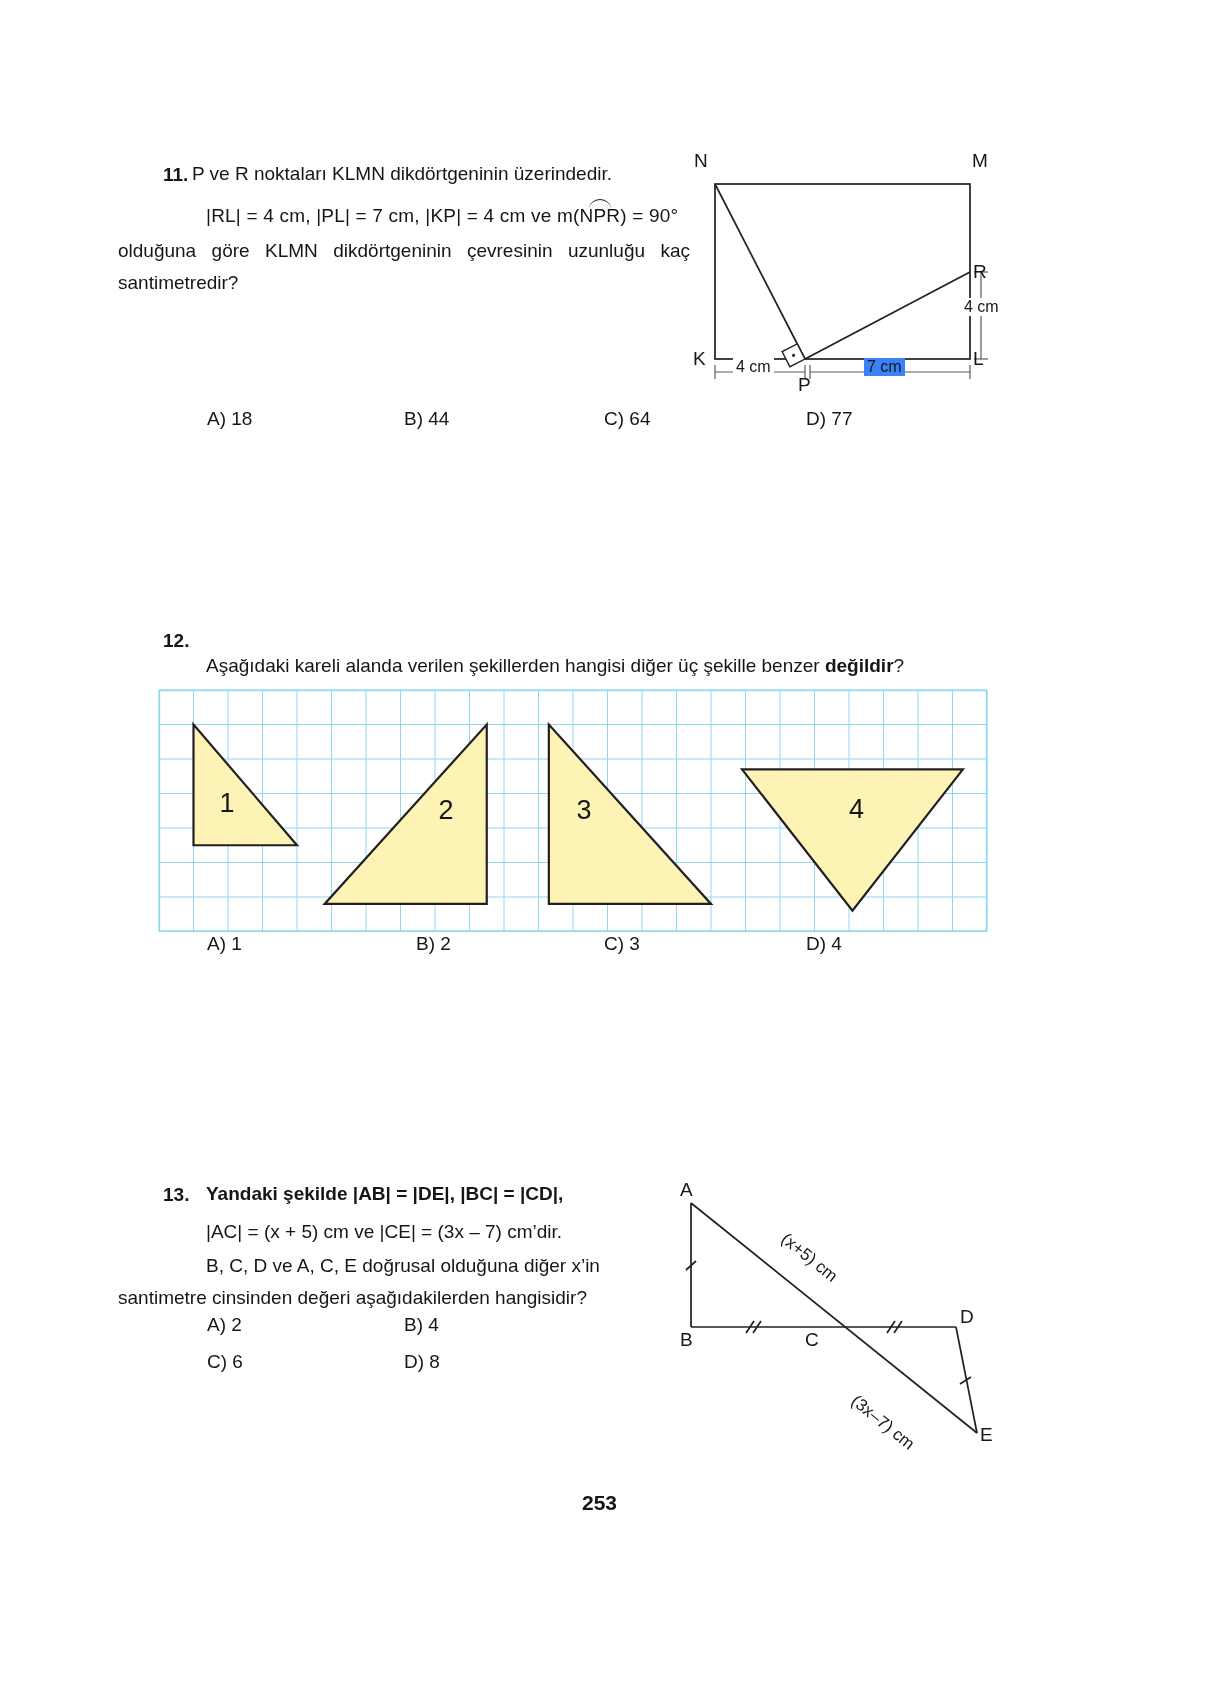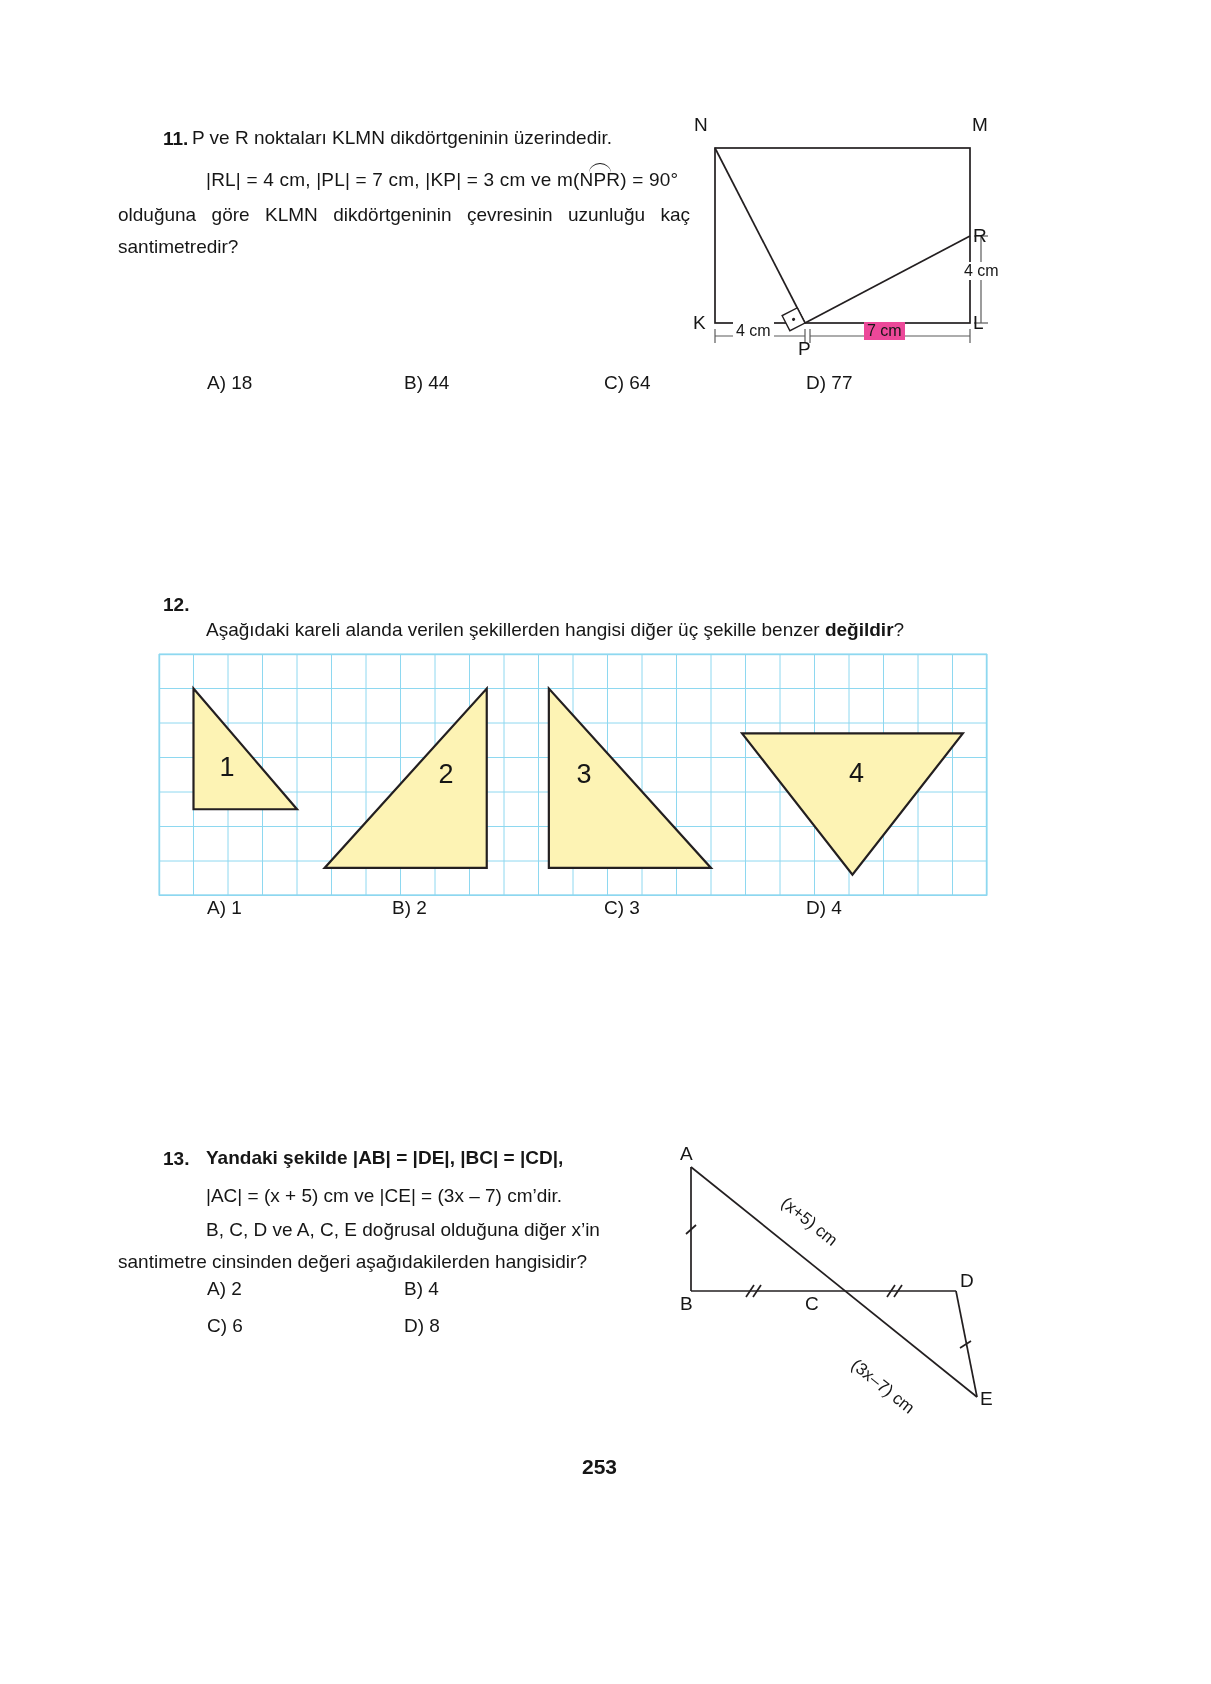--- a/index.html
+++ b/index.html
@@ -11,20 +11,21 @@
     width: 1211px;
     height: 1684px;
     position: relative;
     font-family: "Liberation Sans", sans-serif;
     color: #161616;
     overflow: hidden;
   }
   .page {
     position: absolute;
     inset: 0;
+    margin-top: 36px;
   }
 
   
   .qnum {
     font-weight: bold;
     font-size: 19px;
   }
   .qtext {
     font-size: 19px;
     line-height: 1.0;
@@ -100,21 +101,21 @@
     <div id="q11-num" class="qnum">11.</div>
 
     <div id="q11-l1" class="qtext">P ve R noktaları KLMN dikdörtgeninin üzerindedir.</div>
 
     <div id="q11-l2" class="qtext math-abs">
       <span>|<span>RL</span>|</span>
       <span>= 4 cm,</span>
       <span>|<span>PL</span>|</span>
       <span>= 7 cm,</span>
       <span>|<span>KP</span>|</span>
-      <span>= 3 cm ve</span>
+      <span>= 4 cm ve</span>
       <span><span>m</span><span>(</span><span class="angle-wrap"><span class="angle-arc"></span><span>NPR</span></span><span>)</span></span>
       <span>= 90°</span>
     </div>
 
     <div id="q11-l3" class="qtext">olduğuna göre KLMN dikdörtgeninin çevresinin uzunluğu kaç</div>
     <div id="q11-l4" class="qtext">santimetredir?</div>
 
     <div class="fig" style="left:690px; top:126px;">
       <svg width="320" height="230" viewBox="0 0 320 230">
 
@@ -143,21 +144,21 @@
       </svg>
 
       <span class="abs" style="left:4px; top:-12px; font-size:19px;">N</span>
       <span class="abs" style="left:282px; top:-12px; font-size:19px;">M</span>
       <span class="abs" style="left:3px; top:186px; font-size:19px;">K</span>
       <span class="abs" style="left:283px; top:186px; font-size:19px;">L</span>
       <span class="abs" style="left:283px; top:99px; font-size:19px;">R</span>
       <span class="abs" style="left:108px; top:212px; font-size:19px;">P</span>
 
       <span class="abs" style="left:43px; top:196px; font-size:16px; background:#fff; padding:0 3px;">4 cm</span>
-      <span class="abs" style="left:174px; top:196px; font-size:16px; background:#ec4899; padding:0 3px;">7 cm</span>
+      <span class="abs" style="left:174px; top:196px; font-size:16px; background:#3b82f6; padding:0 3px;">7 cm</span>
       <span class="abs" style="left:272px; top:136px; font-size:16px; background:#fff; padding:0 2px;">4 cm</span>
     </div>
 
     <div class="opts-row" style="left:0; top:372px; width:1211px;">
       <span class="opt" style="left:207px;">
         <span>A)</span>
         <span>18</span>
       </span>
       <span class="opt" style="left:404px;">
         <span>B)</span>
@@ -225,21 +226,21 @@
           <text x="690" y="127.65" font-family="Liberation Sans, sans-serif" font-size="27" fill="#161616">4</text>
           <rect x="0.5" y="0.5" width="827" height="240.5" fill="none" stroke="#8ed8f0" stroke-width="1.4"></rect>
         </svg>
     </div>
 
     <div class="opts-row" style="left:0; top:897px; width:1211px;">
       <span class="opt" style="left:207px;">
         <span>A)</span>
         <span>1</span>
       </span>
-      <span class="opt" style="left:392px;text-align:right;">
+      <span class="opt" style="left:416px;text-align:right;">
         <span>B)</span>
         <span>2</span>
       </span>
       <span class="opt" style="left:604px;">
         <span>C)</span>
         <span>3</span>
       </span>
       <span class="opt" style="left:806px;text-align:center;">
         <span>D)</span>
         <span>4</span>

